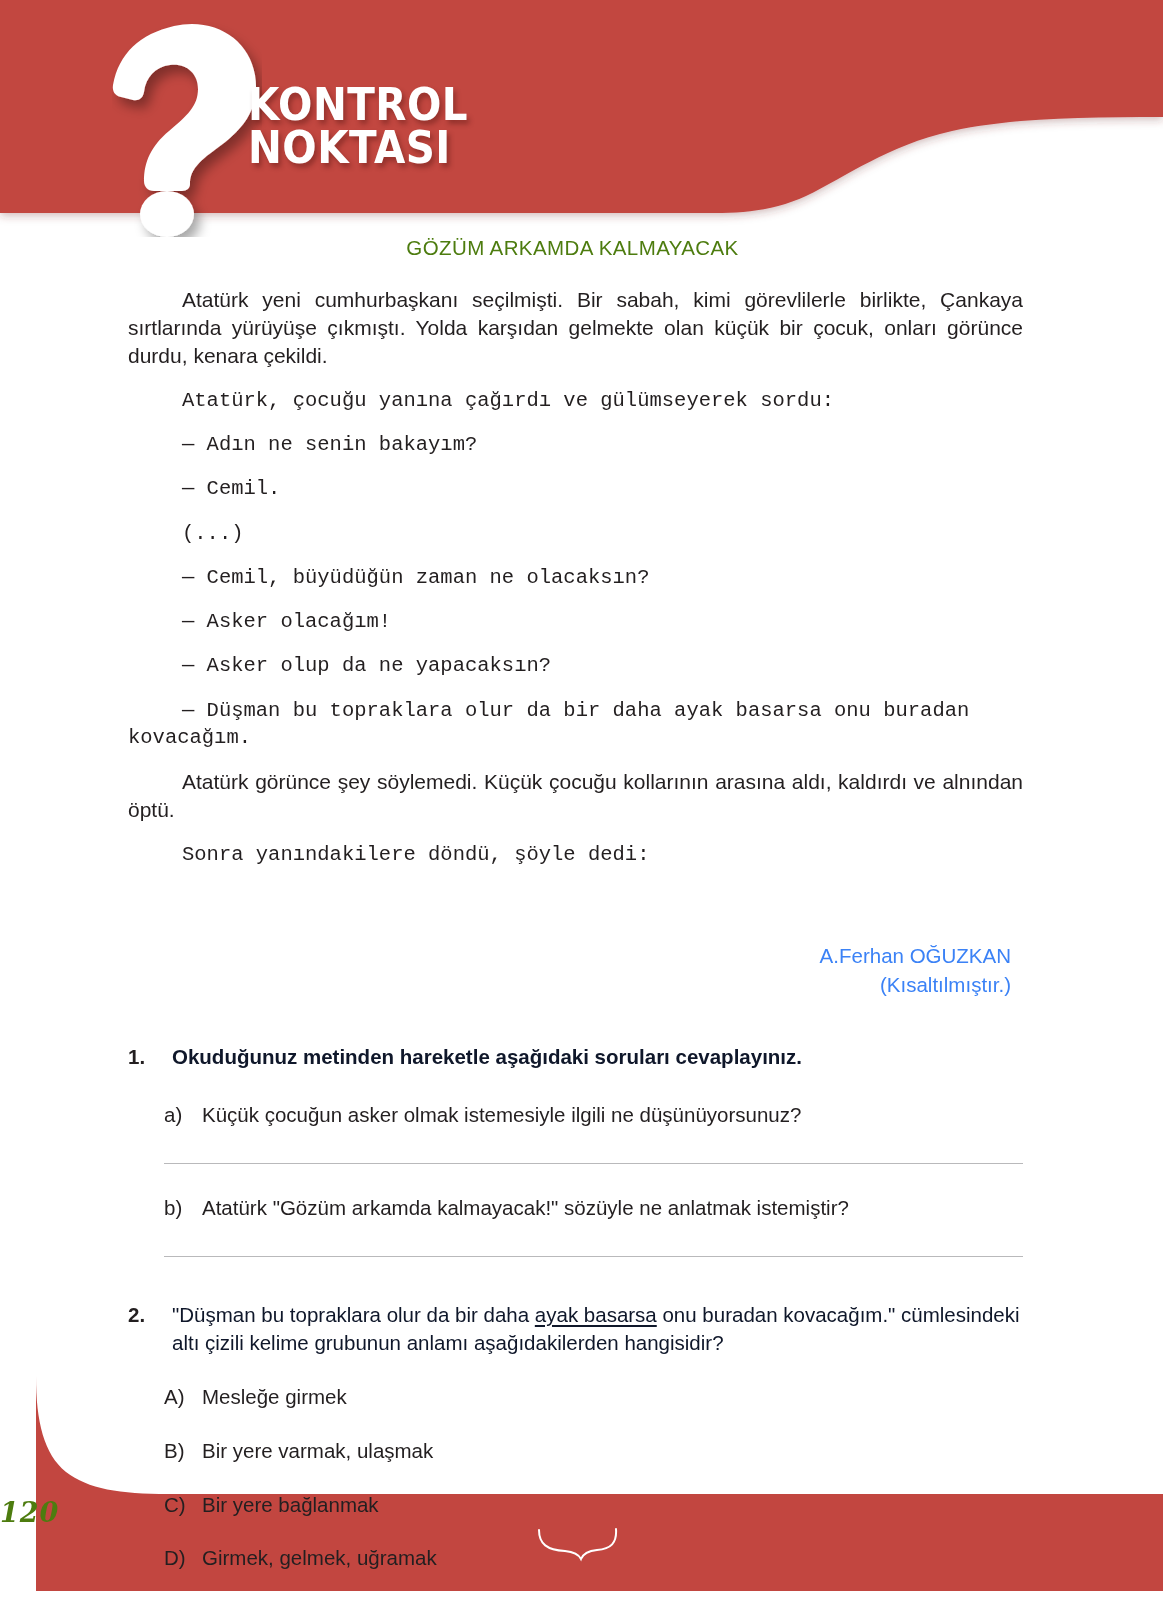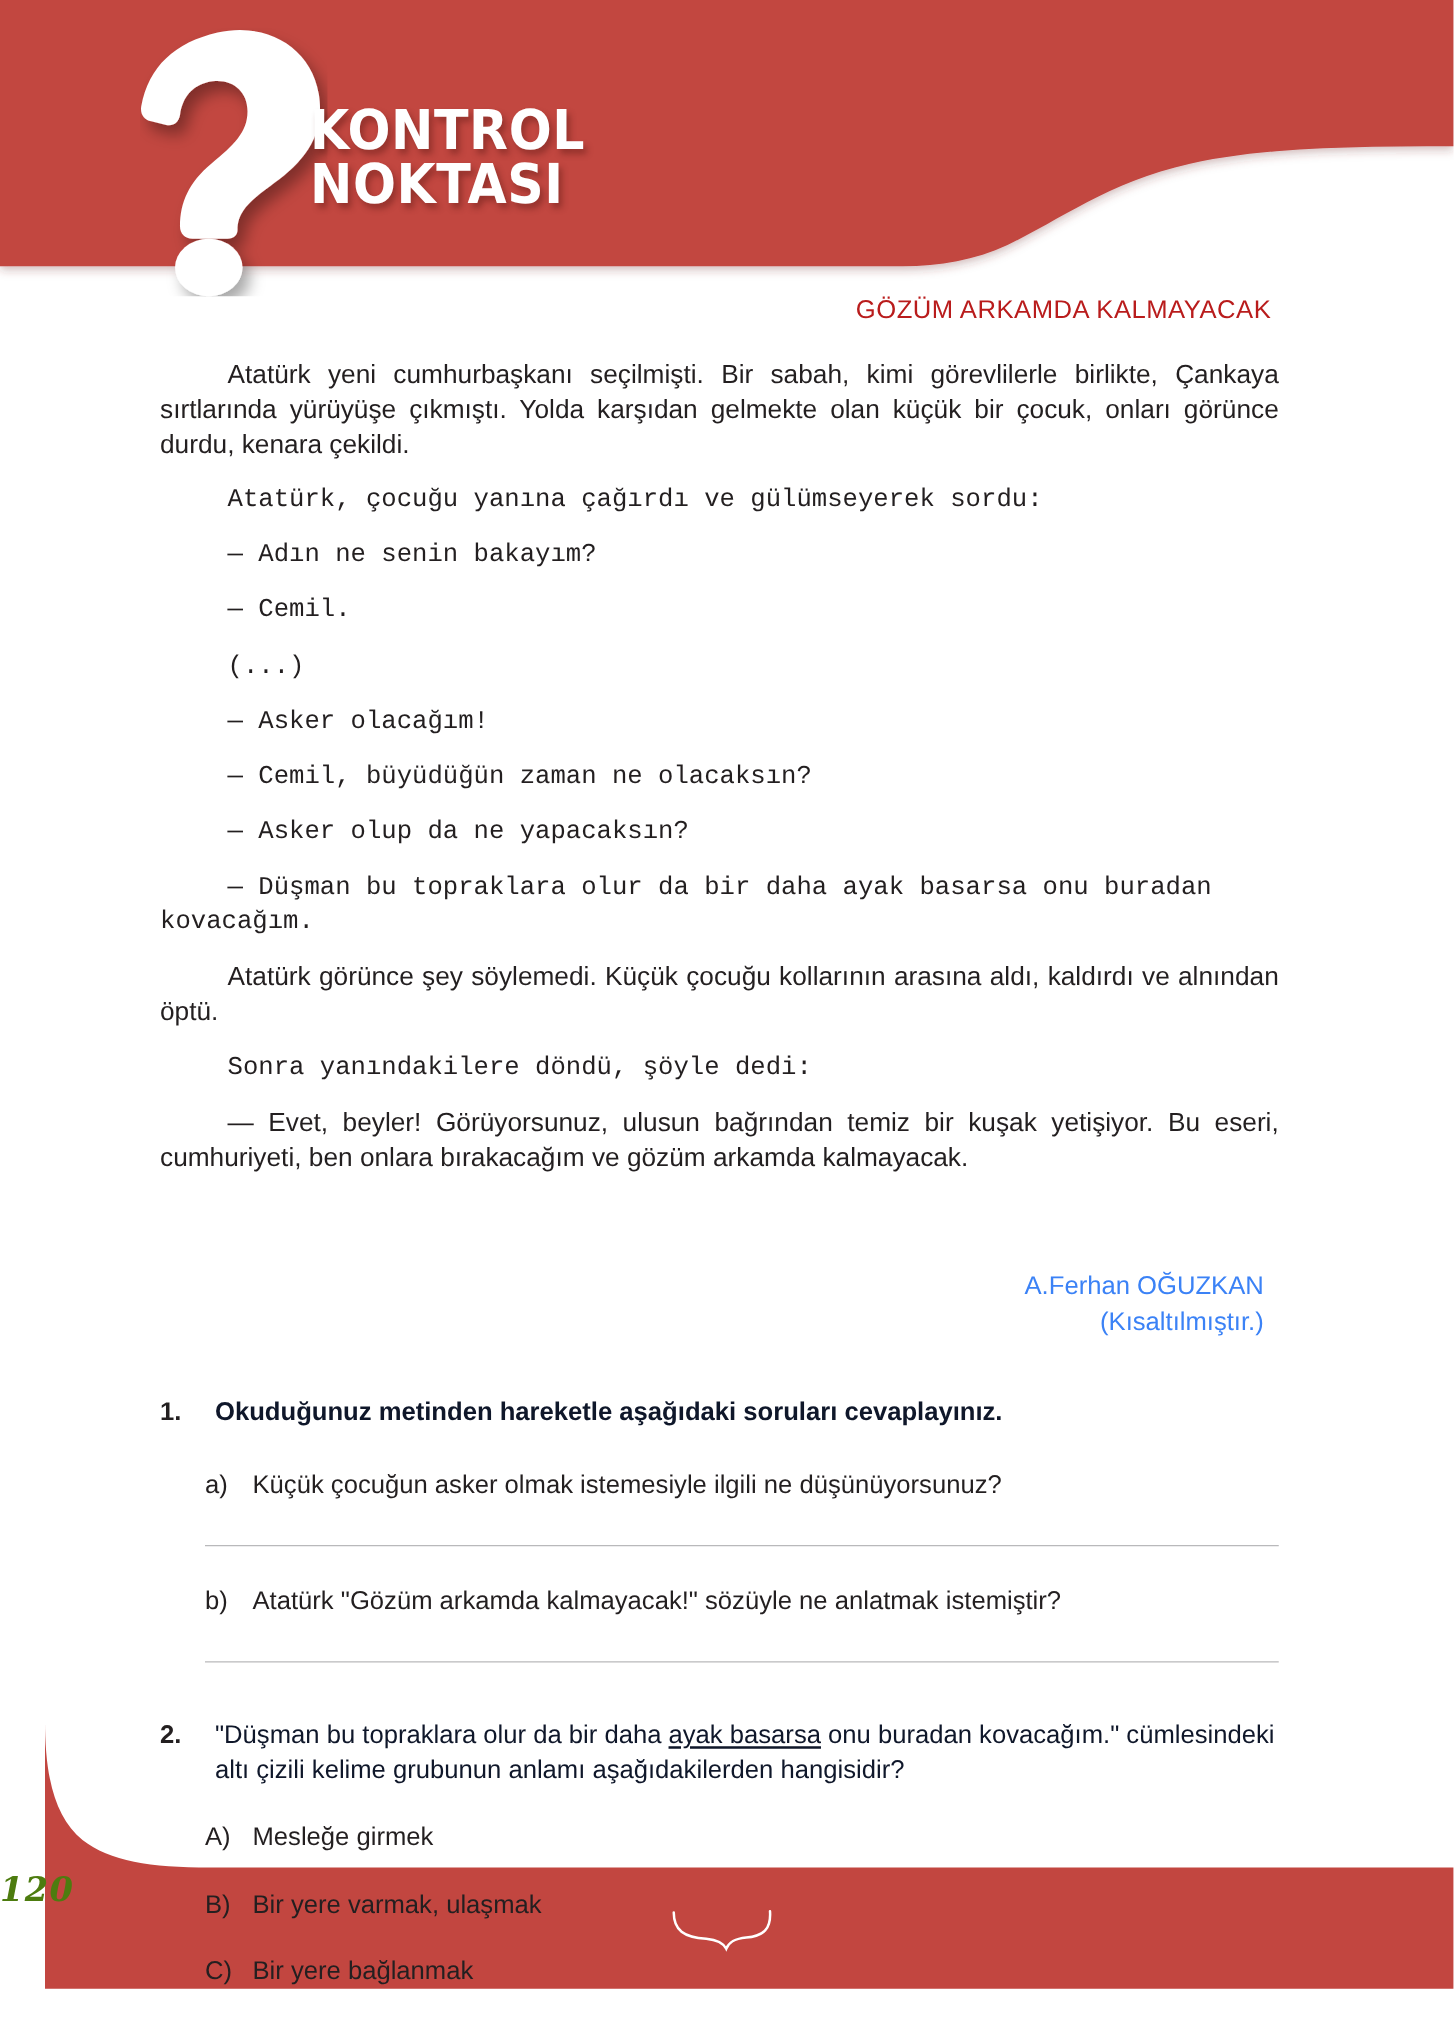--- a/index.html
+++ b/index.html
@@ -59,27 +59,27 @@
   
   #content {
     position: absolute;
     left: 0; top: 236px;
     width: 1163px;
     z-index: 5;
     padding: 0 140px 0 128px;
   }
 
   .doc-title {
-    text-align: right;
+    text-align: center;
     font-size: 20.5px;
     letter-spacing: 0.4px;
     margin: 0 0 26px 0;
     padding-right: 6px;
     font-weight: normal;
-    color: #b91c1c;
+    color: #4d7c0f;
   }
 
   p.para {
     margin: 0 0 17px 0;
     font-size: 21px;
     line-height: 1.33;
     text-align: justify;
     text-indent: 54px;
     color: #231f20;
   }
@@ -240,27 +240,26 @@
 
   <div id="content">
 
     <h1 class="doc-title">GÖZÜM ARKAMDA KALMAYACAK</h1>
 
     <p class="para">Atatürk yeni cumhurbaşkanı seçilmişti. Bir sabah, kimi görevlilerle birlikte, Çankaya sırtlarında yürüyüşe çıkmıştı. Yolda karşıdan gelmekte olan küçük bir çocuk, onları görünce durdu, kenara çekildi.</p>
     <p class="dialog">Atatürk, çocuğu yanına çağırdı ve gülümseyerek sordu:</p>
     <p class="dialog">— Adın ne senin bakayım?</p>
     <p class="dialog">— Cemil.</p>
     <p class="dialog">(...)</p>
+    <p class="dialog">— Cemil, büyüdüğün zaman ne olacaksın?</p>
     <p class="dialog">— Asker olacağım!</p>
-    <p class="dialog">— Cemil, büyüdüğün zaman ne olacaksın?</p>
     <p class="dialog">— Asker olup da ne yapacaksın?</p>
     <p class="dialog">— Düşman bu topraklara olur da bir daha ayak basarsa onu buradan kovacağım.</p>
     <p class="para">Atatürk görünce şey söylemedi. Küçük çocuğu kollarının arasına aldı, kaldırdı ve alnından öptü.</p>
     <p class="dialog">Sonra yanındakilere döndü, şöyle dedi:</p>
-    <p class="para">— Evet, beyler! Görüyorsunuz, ulusun bağrından temiz bir kuşak yetişiyor. Bu eseri, cumhuriyeti, ben onlara bırakacağım ve gözüm arkamda kalmayacak.</p>
 
     <div class="byline">
       <span>A.Ferhan OĞUZKAN</span>
       <span class="credit-sub">(Kısaltılmıştır.)</span>
     </div>
 
     <div class="qblock">
       <div class="qrow">
         <span class="qnum">1.</span>
         <span class="qtext">Okuduğunuz metinden hareketle aşağıdaki soruları cevaplayınız.</span>

